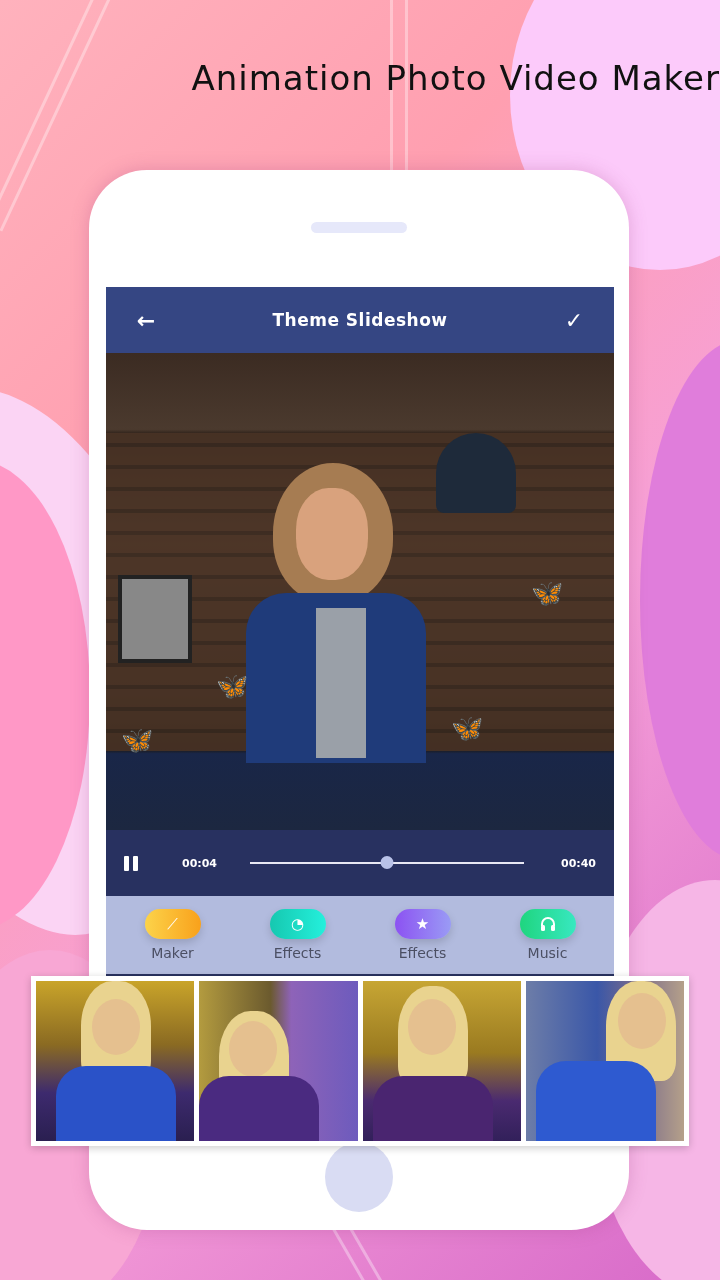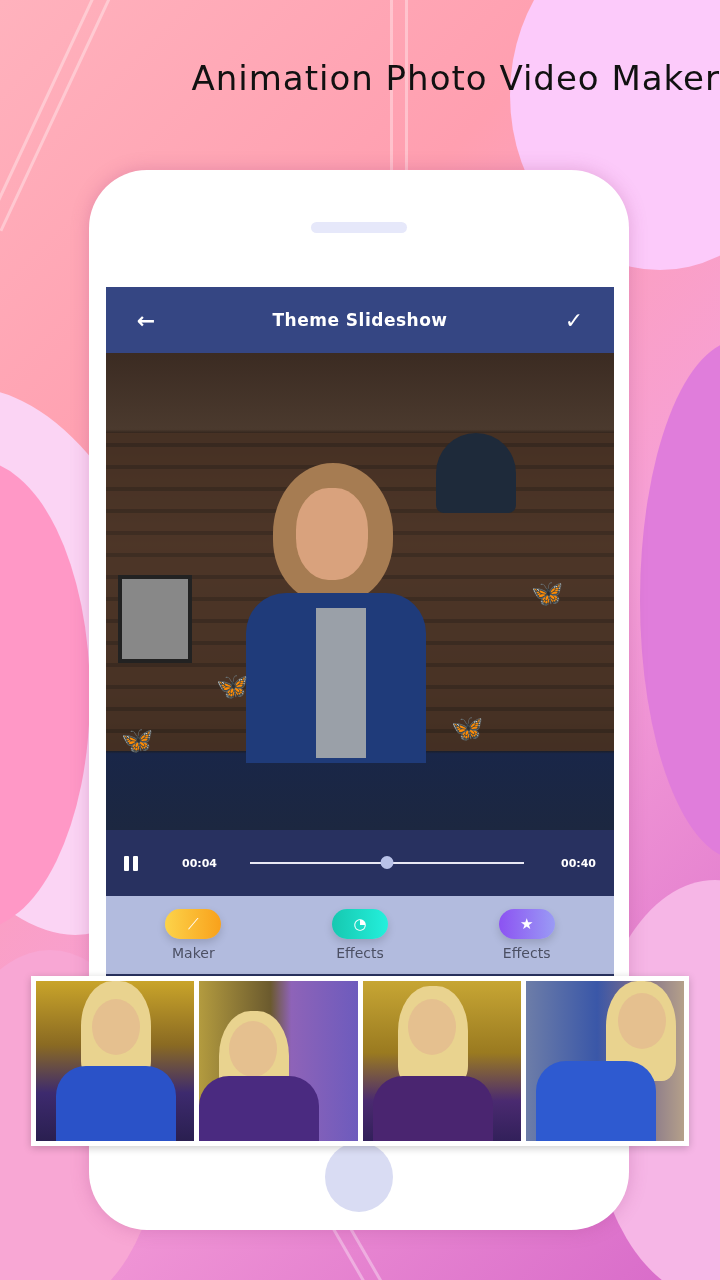--- a/index.html
+++ b/index.html
@@ -114,20 +114,30 @@
         <span class="lbl">Maker</span>
       </div>
       <div class="tool">
         <div class="pill" style="background:linear-gradient(90deg,#16c8b0,#24f0dc);">◔</div>
         <span class="lbl">Effects</span>
       </div>
       <div class="tool">
         <div class="pill" style="background:linear-gradient(90deg,#8c52f2,#9a9bf5);">★</div>
         <span class="lbl">Effects</span>
       </div>
+      <div class="tool">
+        <div class="pill" style="background:linear-gradient(90deg,#1fd57f,#38e8c0);">
+          <svg width="16" height="16" viewBox="0 0 16 16">
+              <path d="M2 10 V8 a6 6 0 0 1 12 0 V10" fill="none" stroke="#fff" stroke-width="2"></path>
+              <rect x="1" y="9" width="4" height="6" rx="1.5" fill="#fff"></rect>
+              <rect x="11" y="9" width="4" height="6" rx="1.5" fill="#fff"></rect>
+            </svg>
+        </div>
+        <span class="lbl">Music</span>
+      </div>
     </div>
     <div class="bottomline"></div>
   </div>
 
   <div class="home"></div>
 </div>
 
 <div class="strip">
   <div class="thumb t1">
     <div class="thair" style="left:45px;top:0;"></div>

